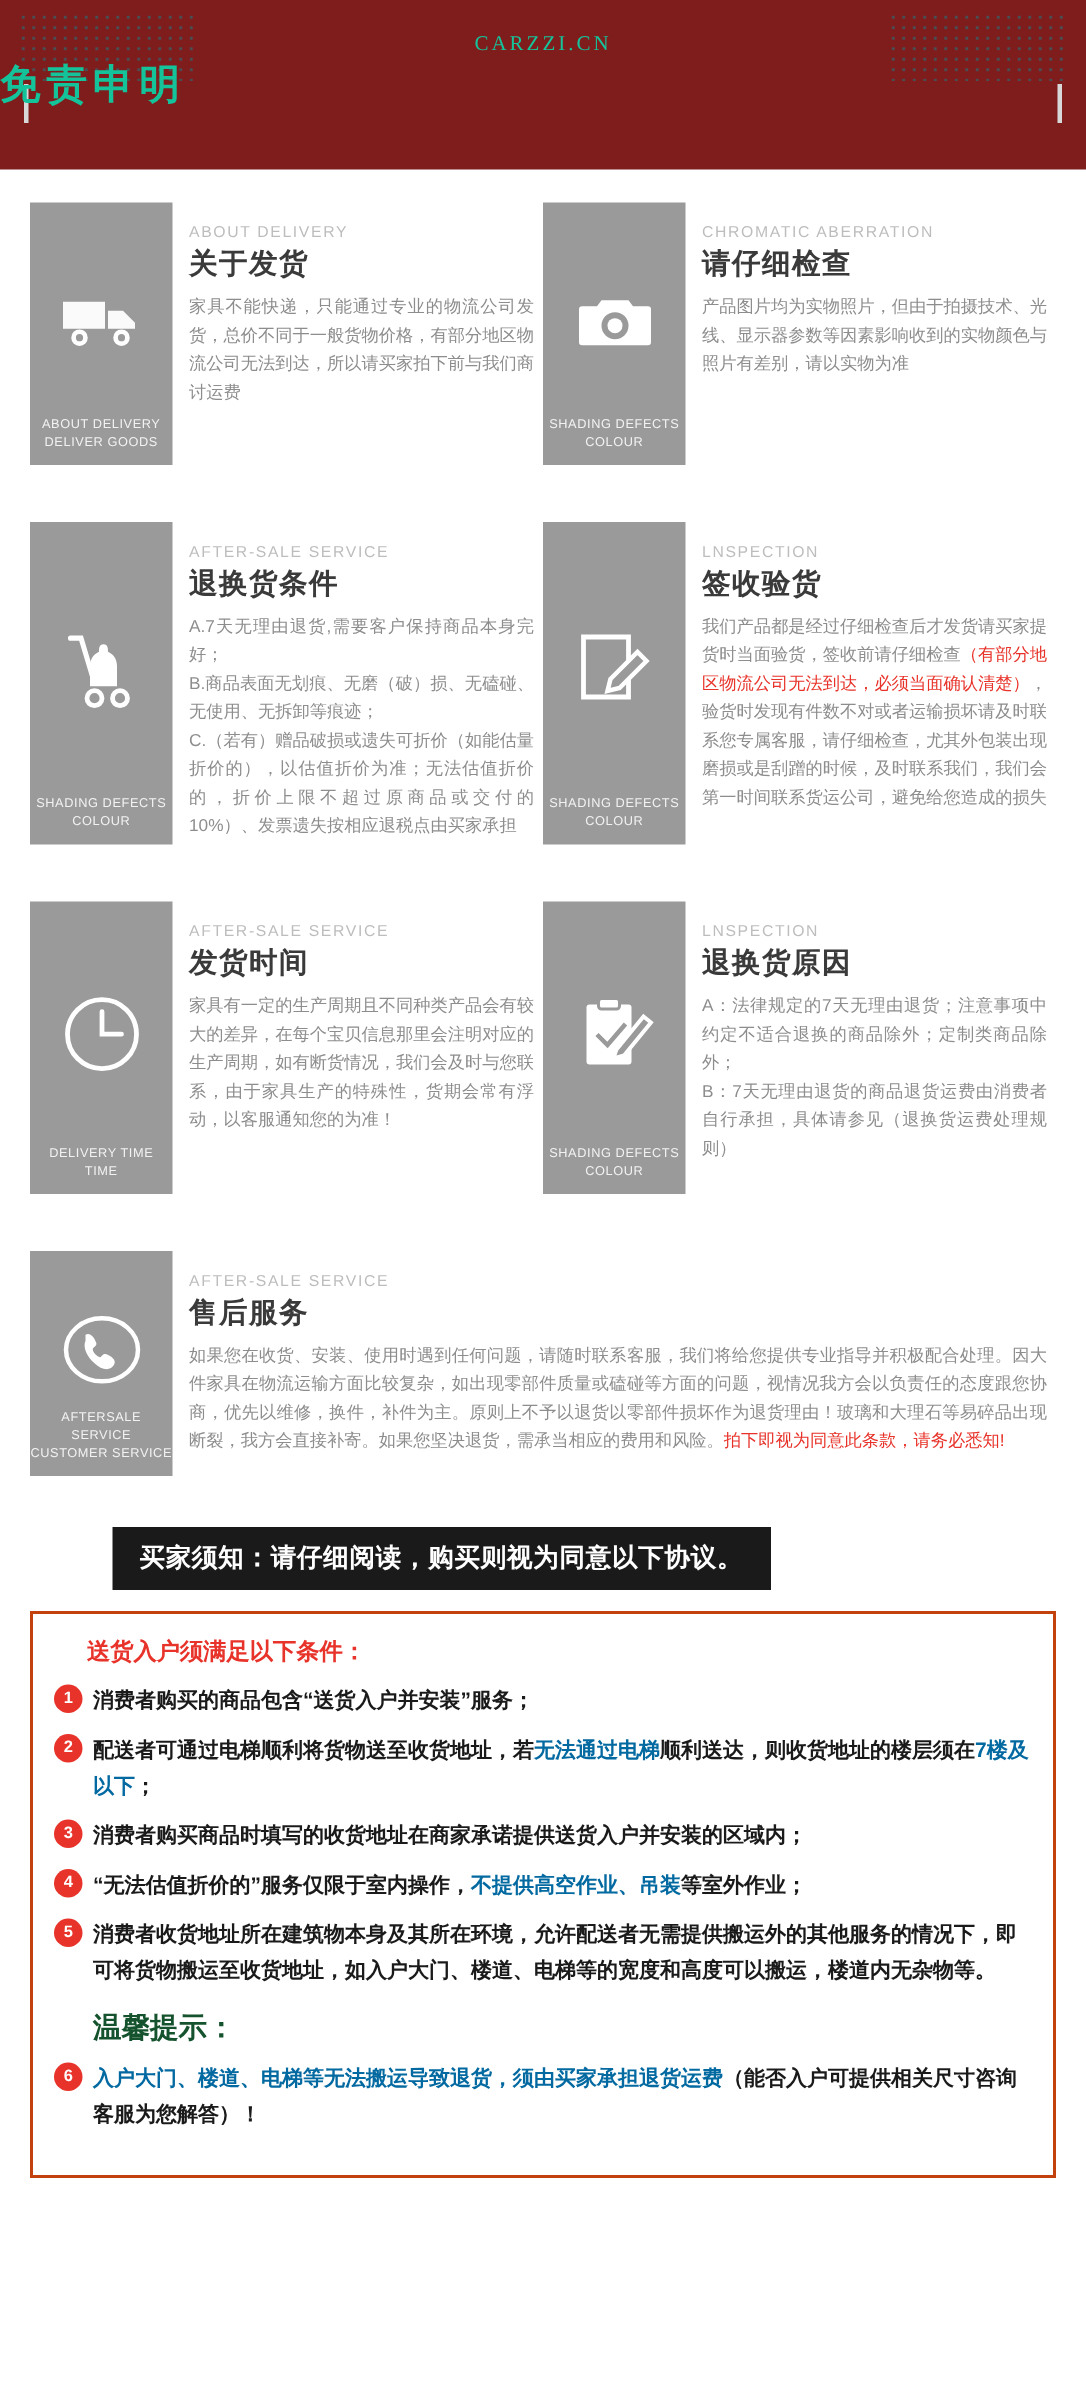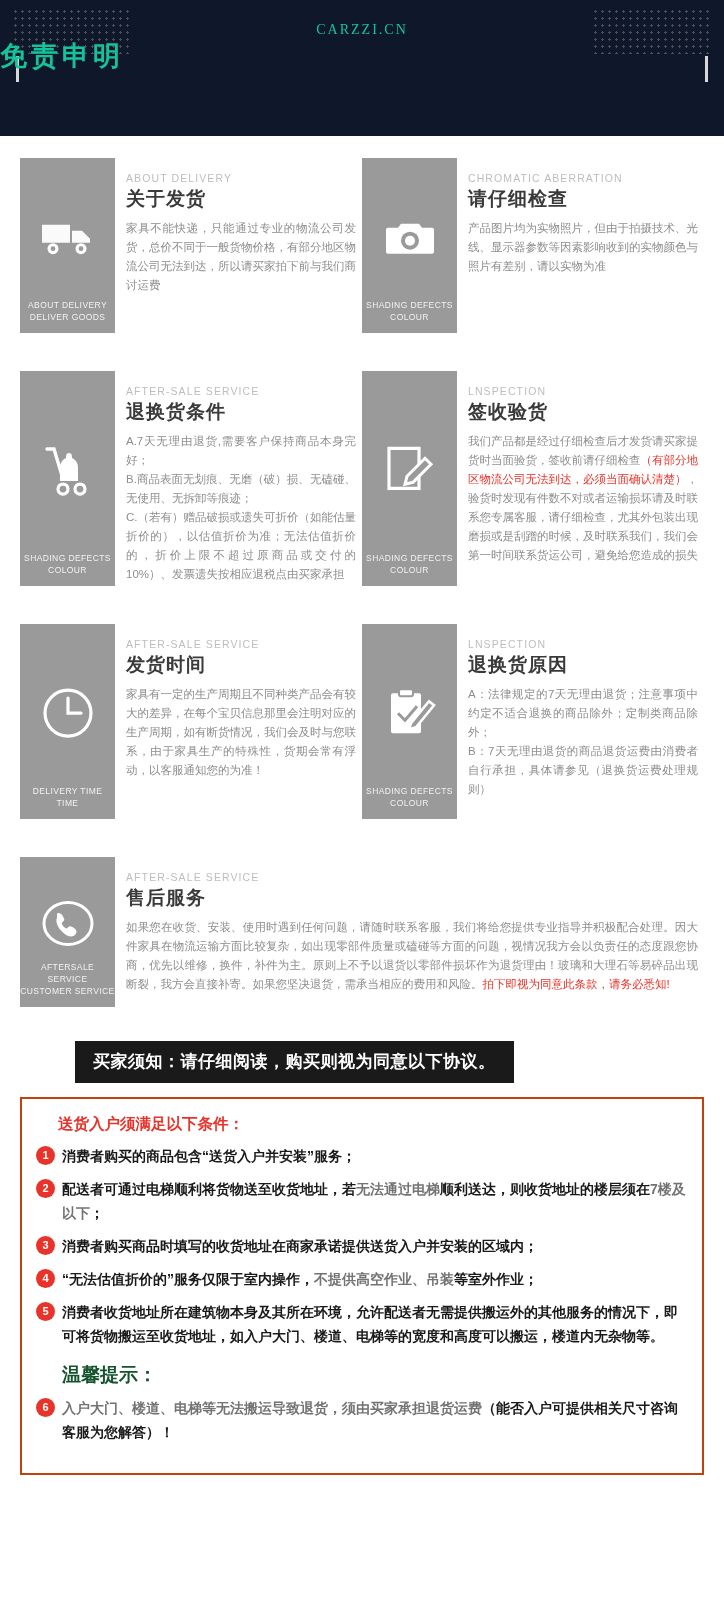--- a/index.html
+++ b/index.html
@@ -6,22 +6,22 @@
   body {
     width: 724px;
     background: #ffffff;
     font-family: "Liberation Sans", sans-serif;
     -webkit-font-smoothing: antialiased;
   }
 
   
   .header {
     position: relative;
-    height: 136px;
-    background: #0f172a;
+    height: 113px;
+    background: #7f1d1d;
     overflow: hidden;
   }
   .hdr-dots {
     position: absolute;
     top: 8px;
     width: 120px;
     height: 46px;
     background-image: radial-gradient(#4a4e54 1px, transparent 1.2px);
     background-size: 7px 7px;
   }
@@ -160,21 +160,21 @@
     text-align: center;
     margin-right: 7px;
     margin-top: 2px;
   }
   .n-text {
     font-size: 14px;
     line-height: 24px;
     color: #1a1a1a;
     font-weight: bold;
   }
-  .n-text .red { color: #737373; }
+  .n-text .red { color: #0369a1; }
   .tip {
     color: #14532d;
     font-size: 19px;
     font-weight: bold;
     margin: 14px 0 8px 26px;
   }
 </style>
 </head>
 <body>
 

